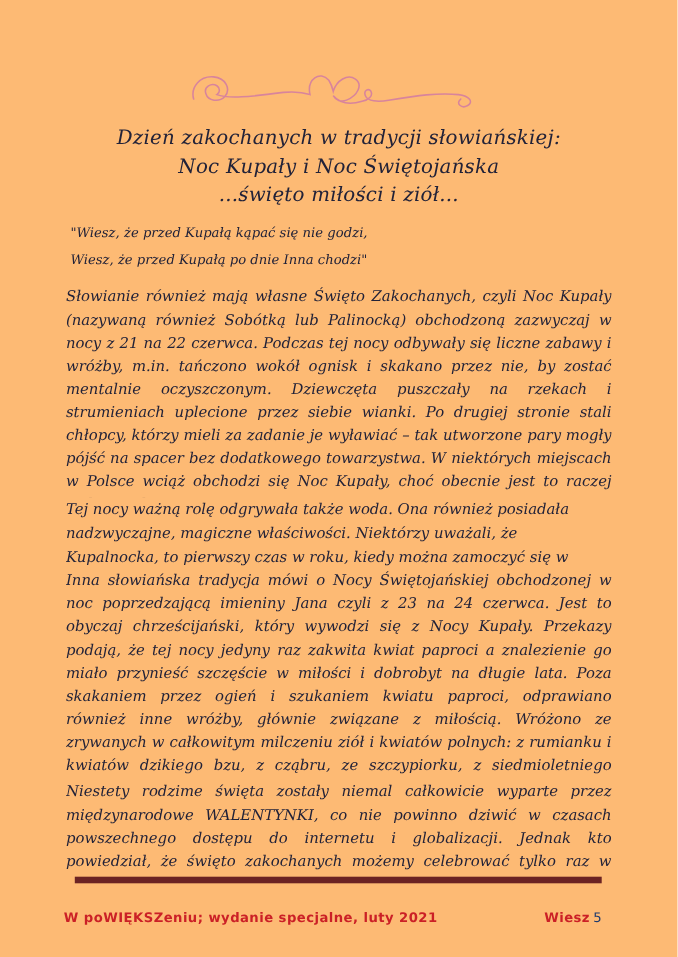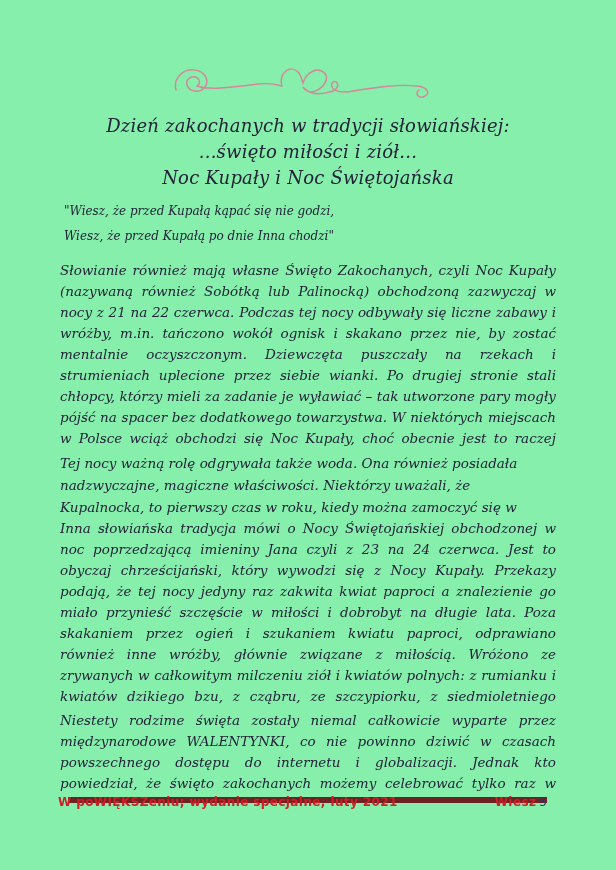--- a/index.html
+++ b/index.html
@@ -4,21 +4,21 @@
 <style>
   html, body {
     margin: 0;
     padding: 0;
     background: #ffffff;
   }
   .page {
     position: relative;
     width: 616px;
     height: 870px;
-    background: #86efac;
+    background: #fdba74;
     overflow: hidden;
     font-family: "DejaVu Serif", serif;
     text-decoration: underline;
   }
   .flourish {
     position: absolute;
     top: 62px;
     left: 50%;
     transform: translateX(-50%);
     width: 272px;
@@ -65,21 +65,21 @@
   .para-4 { top: 710px; max-height: 86px; overflow: hidden; }
   .footer-bar {
     position: absolute;
     top: 797px;
     left: 68px;
     width: 479px;
     height: 6px;
   }
   .footer {
     position: absolute;
-    top: 795px;
+    top: 827px;
     left: 58px;
     width: 489px;
     display: flex;
     justify-content: space-between;
     align-items: flex-end;
     font-family: "DejaVu Sans", sans-serif;
     font-weight: bold;
     font-size: 12px;
     letter-spacing: 0.4px;
   }
@@ -104,22 +104,22 @@
                C106,9 118,1 126,10 C128,13 129,16 130,20
                C133,10 143,4 150,9 C157,14 152,24 142,28 C137,30 132,28 130,24
                C136,31 146,32 156,29
                C162,28 166,24 164,20 C162,17 157,19 159,24 C161,29 170,30 180,28
                C205,24 225,21 243,23 C253,24 257,30 251,33 C246,36 240,31 245,27" stroke="#d8849c" stroke-width="1.4" stroke-linecap="round"></path>
     </svg>
   </div>
 
   <div class="title" style="color: rgb(34, 34, 56);">
     <div>Dzień zakochanych w tradycji słowiańskiej:</div>
+    <div>Noc Kupały i Noc Świętojańska</div>
     <div>...święto miłości i ziół...</div>
-    <div>Noc Kupały i Noc Świętojańska</div>
   </div>
 
   <div class="quote" style="color: rgb(34, 34, 56);">
     <div>"Wiesz, że przed Kupałą kąpać się nie godzi,</div>
     <div>Wiesz, że przed Kupałą po dnie Inna chodzi"</div>
   </div>
 
   <p class="para justified para-1" style="color: rgb(34, 34, 56);">Słowianie również mają własne Święto Zakochanych, czyli Noc Kupały (nazywaną również Sobótką lub Palinocką) obchodzoną zazwyczaj w nocy z 21 na 22 czerwca. Podczas tej nocy odbywały się liczne zabawy i wróżby, m.in. tańczono wokół ognisk i skakano przez nie, by zostać mentalnie oczyszczonym. Dziewczęta puszczały na rzekach i strumieniach uplecione przez siebie wianki. Po drugiej stronie stali chłopcy, którzy mieli za zadanie je wyławiać – tak utworzone pary mogły pójść na spacer bez dodatkowego towarzystwa. W niektórych miejscach w Polsce wciąż obchodzi się Noc Kupały, choć obecnie jest to raczej ciekawostka.</p>
   <p class="para para-2" style="color: rgb(34, 34, 56);">Tej nocy ważną rolę odgrywała także woda. Ona również posiadała nadzwyczajne, magiczne właściwości. Niektórzy uważali, że Kupalnocka, to pierwszy czas w roku, kiedy można zamoczyć się w rzece czy jeziorze.</p>
   <p class="para justified para-3" style="color: rgb(34, 34, 56);">Inna słowiańska tradycja mówi o Nocy Świętojańskiej obchodzonej w noc poprzedzającą imieniny Jana czyli z 23 na 24 czerwca. Jest to obyczaj chrześcijański, który wywodzi się z Nocy Kupały. Przekazy podają, że tej nocy jedyny raz zakwita kwiat paproci a znalezienie go miało przynieść szczęście w miłości i dobrobyt na długie lata. Poza skakaniem przez ogień i szukaniem kwiatu paproci, odprawiano również inne wróżby, głównie związane z miłością. Wróżono ze zrywanych w całkowitym milczeniu ziół i kwiatów polnych: z rumianku i kwiatów dzikiego bzu, z cząbru, ze szczypiorku, z siedmioletniego krzewu kocierpki i oczywiście z bylicy.</p>

